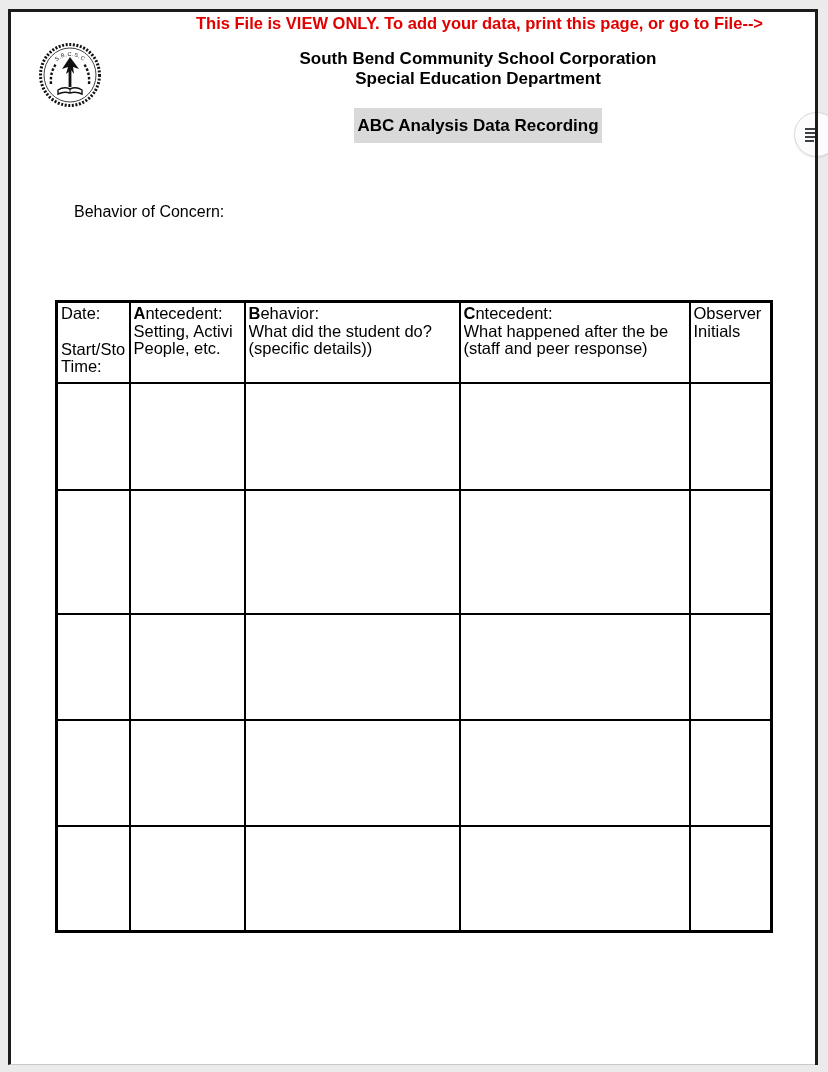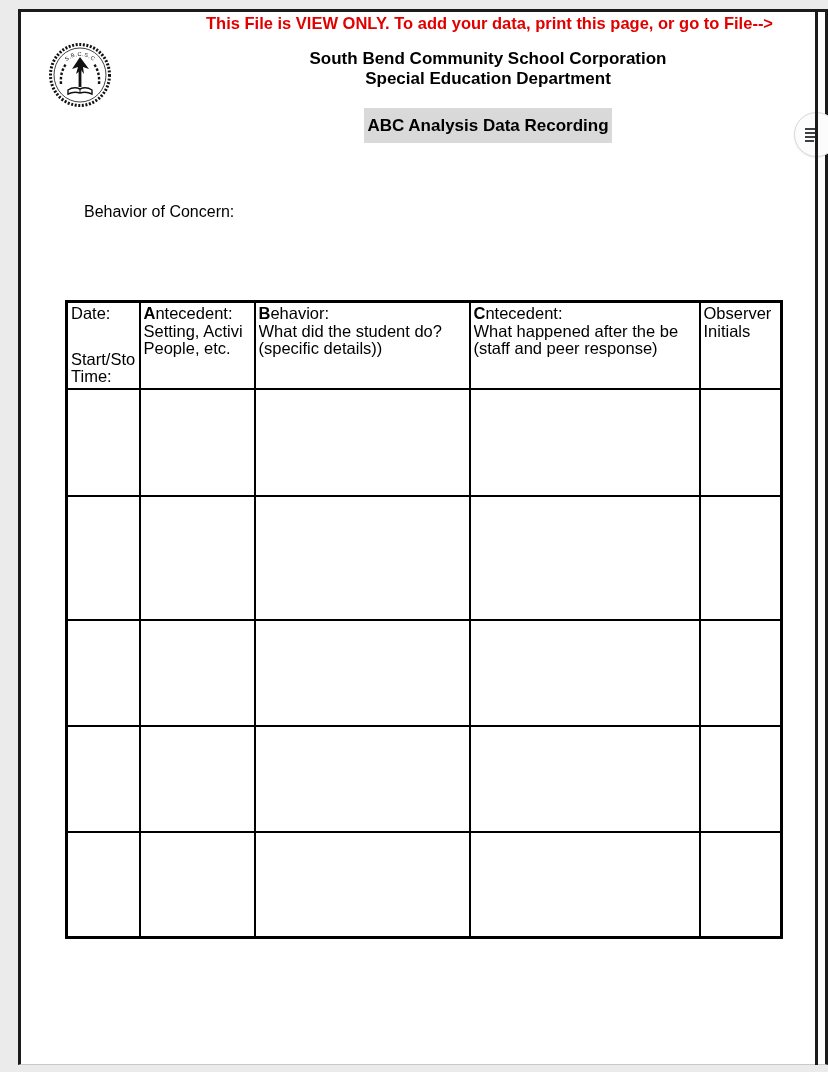--- a/index.html
+++ b/index.html
@@ -2,21 +2,21 @@
 <html><head>
 <meta charset="utf-8">
 <style>
   * { margin:0; padding:0; box-sizing:border-box; }
   body { background:#ebebeb; font-family:"Liberation Sans", sans-serif; }
   .canvas {
     position:relative; width:828px; height:1072px;
     background:#ebebeb; overflow:hidden; color:#000;
   }
   .page {
-    position:absolute; left:18px; top:9px; width:810px; height:1056px;
+    position:absolute; left:8px; top:9px; width:810px; height:1056px;
     background:#fff;
     border:3px solid #1b1b1b; border-bottom:1px solid #c9c9c9;
     z-index:1;
   }
   .right-frame-line {
     position:absolute; left:815px; top:9px; width:3px; height:1056px;
     background:#1b1b1b; z-index:3;
   }
   
   .banner {
@@ -55,21 +55,21 @@
   }
   .abc-table th, .abc-table td {
     border:2px solid #000; vertical-align:top; padding:2px 3px;
     overflow:hidden;
   }
   .abc-table th {
     font-weight:normal; text-align:left;
     font-size:16.5px; line-height:17.5px;
   }
   .hl { white-space:nowrap; overflow:hidden; }
-  .gap-above { margin-top:28px; }
+  .gap-above { margin-top:18px; }
   .lead { font-weight:bold; }
   tr.hdr       { height:81px; }
   tr.r1 { height:107px; }
   tr.r2 { height:124px; }
   tr.r3 { height:106px; }
   tr.r4 { height:106px; }
   tr.r5 { height:106px; }
   
   .float-btn {
     position:absolute; left:794px; top:112px; width:45px; height:45px;

